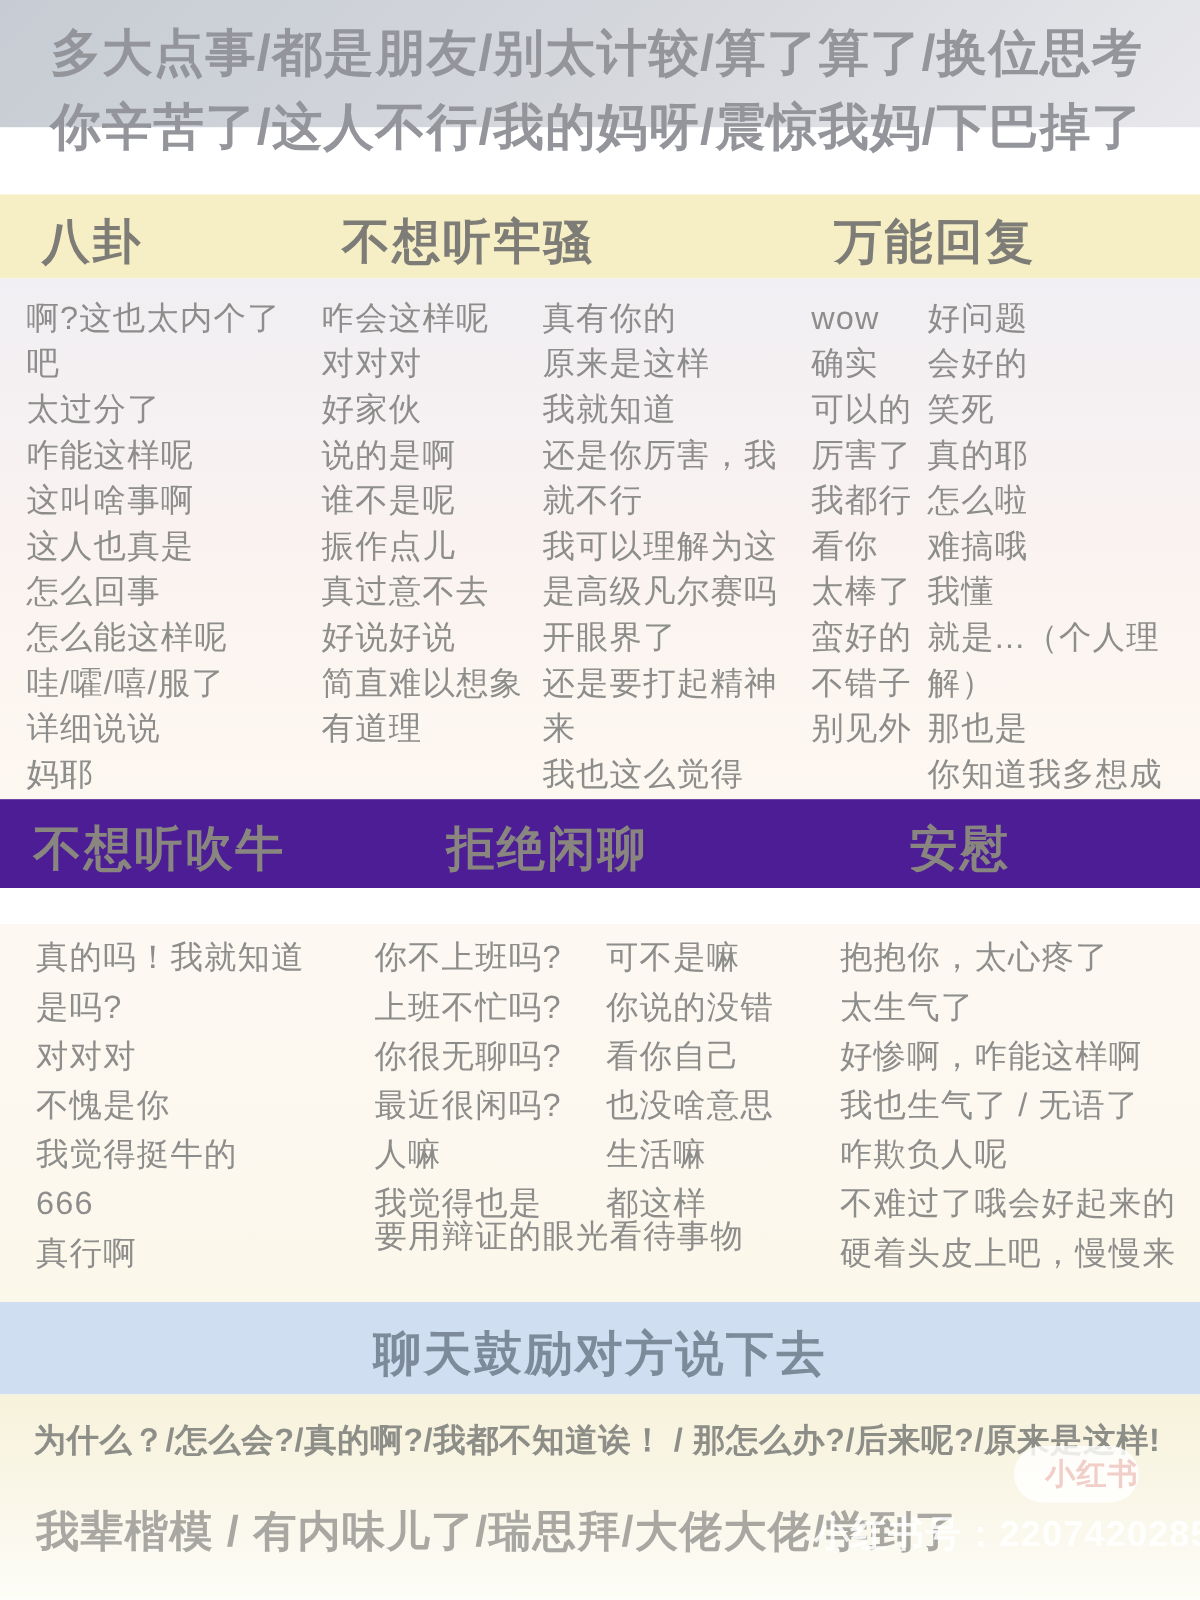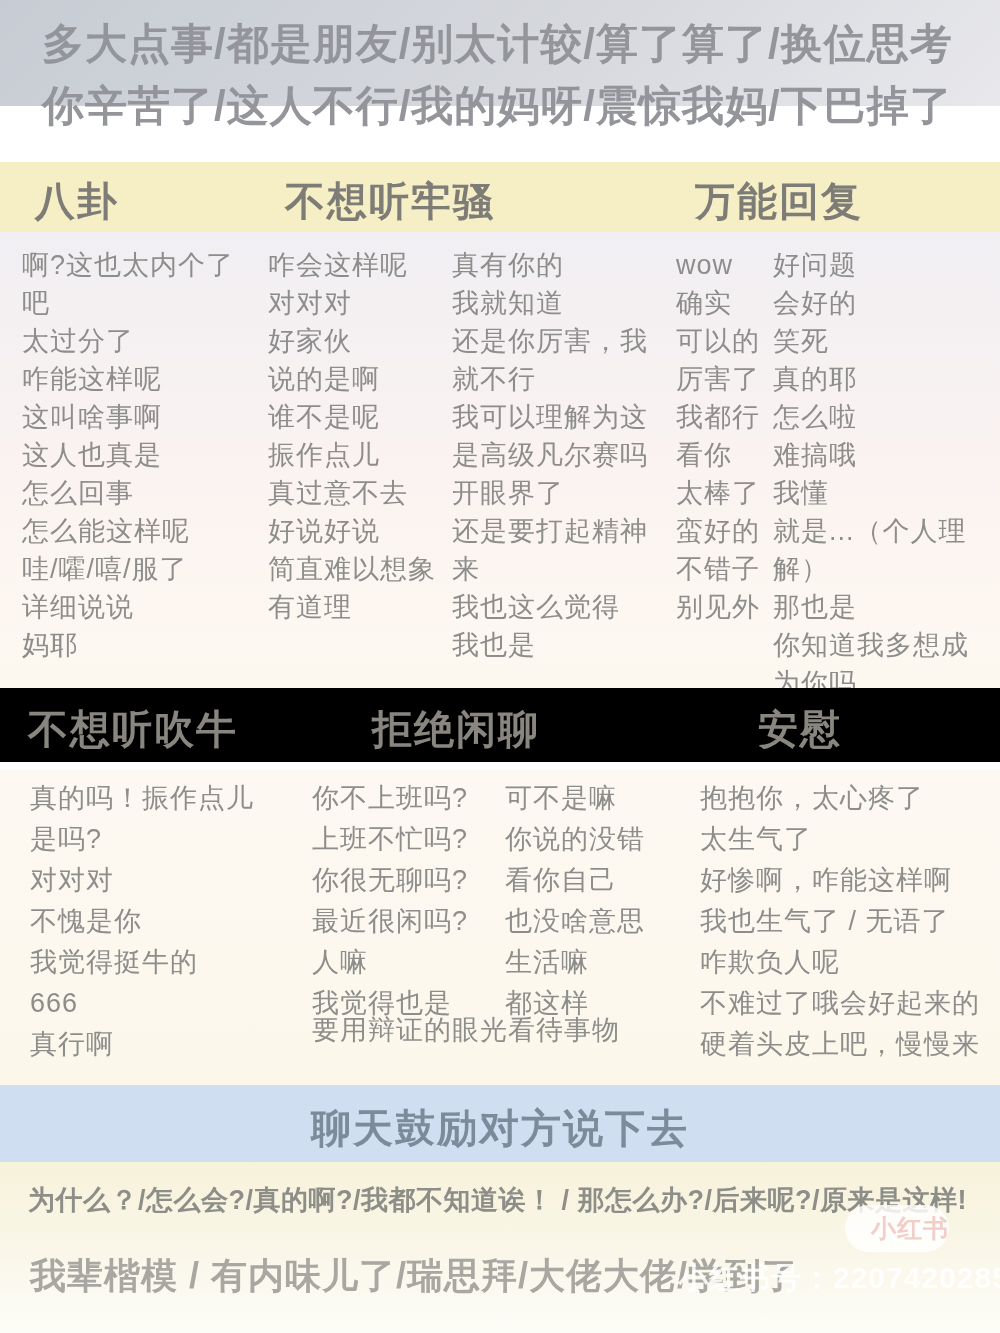--- a/index.html
+++ b/index.html
@@ -29,21 +29,21 @@
   }
 
   .yellow-band { top:162px; height:70px; background:#f6eec5; }
   .yellow-band .hdr { top:12px; }
 
   .content1 {
     position:absolute; left:0; top:232px; width:1000px; height:464px;
     background:linear-gradient(180deg,#f1eff3 0%,#f9f2f1 45%,#fdf7f1 80%,#fcf8ef 100%);
   }
 
-  .pink-band { top:688px; height:74px; background:#000000;text-align:center; }
+  .pink-band { top:666px; height:74px; background:#4c1d95;text-align:center; }
   .pink-band .hdr { top:14px; color:#898680; }
 
   .content2 {
     position:absolute; left:0; top:770px; width:1000px; height:315px;
     background:linear-gradient(180deg,#fdf8f2 0%,#fcf8ee 70%,#fbf7e9 100%);
   }
 
   .blue-band { top:1085px; height:77px; background:#cfdff1; }
   .blue-band .hdr { top:16px; left:0; width:1000px; text-align:center; color:#7c8a9a; }
 
@@ -129,20 +129,21 @@
         <div class="item">谁不是呢</div>
         <div class="item">振作点儿</div>
         <div class="item">真过意不去</div>
         <div class="item">好说好说</div>
         <div class="item">简直难以想象</div>
         <div class="item">有道理</div>
       </div>
     <div class="col" style="left:452px; top:14px; width:222px">
 
     <div class="item">真有你的</div>
+        <div class="item">原来是这样</div>
         <div class="item">我就知道</div>
         <div class="item">还是你厉害，我就不行</div>
         <div class="item">我可以理解为这是高级凡尔赛吗</div>
         <div class="item">开眼界了</div>
         <div class="item">还是要打起精神来</div>
         <div class="item">我也这么觉得</div>
         <div class="item">我也是</div>
       </div>
     <div class="col" style="left:676px; top:14px; width:95px">
 
@@ -174,21 +175,21 @@
 
   <div class="band pink-band">
     <span class="hdr" style="left:28px">不想听吹牛</span>
     <span class="hdr" style="left:372px">拒绝闲聊</span>
     <span class="hdr" style="left:758px">安慰</span>
   </div>
 
   <div class="content2">
     <div class="col" style="left:30px; top:8px; width:250px">
 
-    <div class="item">真的吗！振作点儿</div>
+    <div class="item">真的吗！我就知道</div>
         <div class="item">是吗?</div>
         <div class="item">对对对</div>
         <div class="item">不愧是你</div>
         <div class="item">我觉得挺牛的</div>
         <div class="item">666</div>
         <div class="item">真行啊</div>
       </div>
     <div class="col" style="left:312px; top:8px; width:180px">
 
     <div class="item">你不上班吗?</div>

